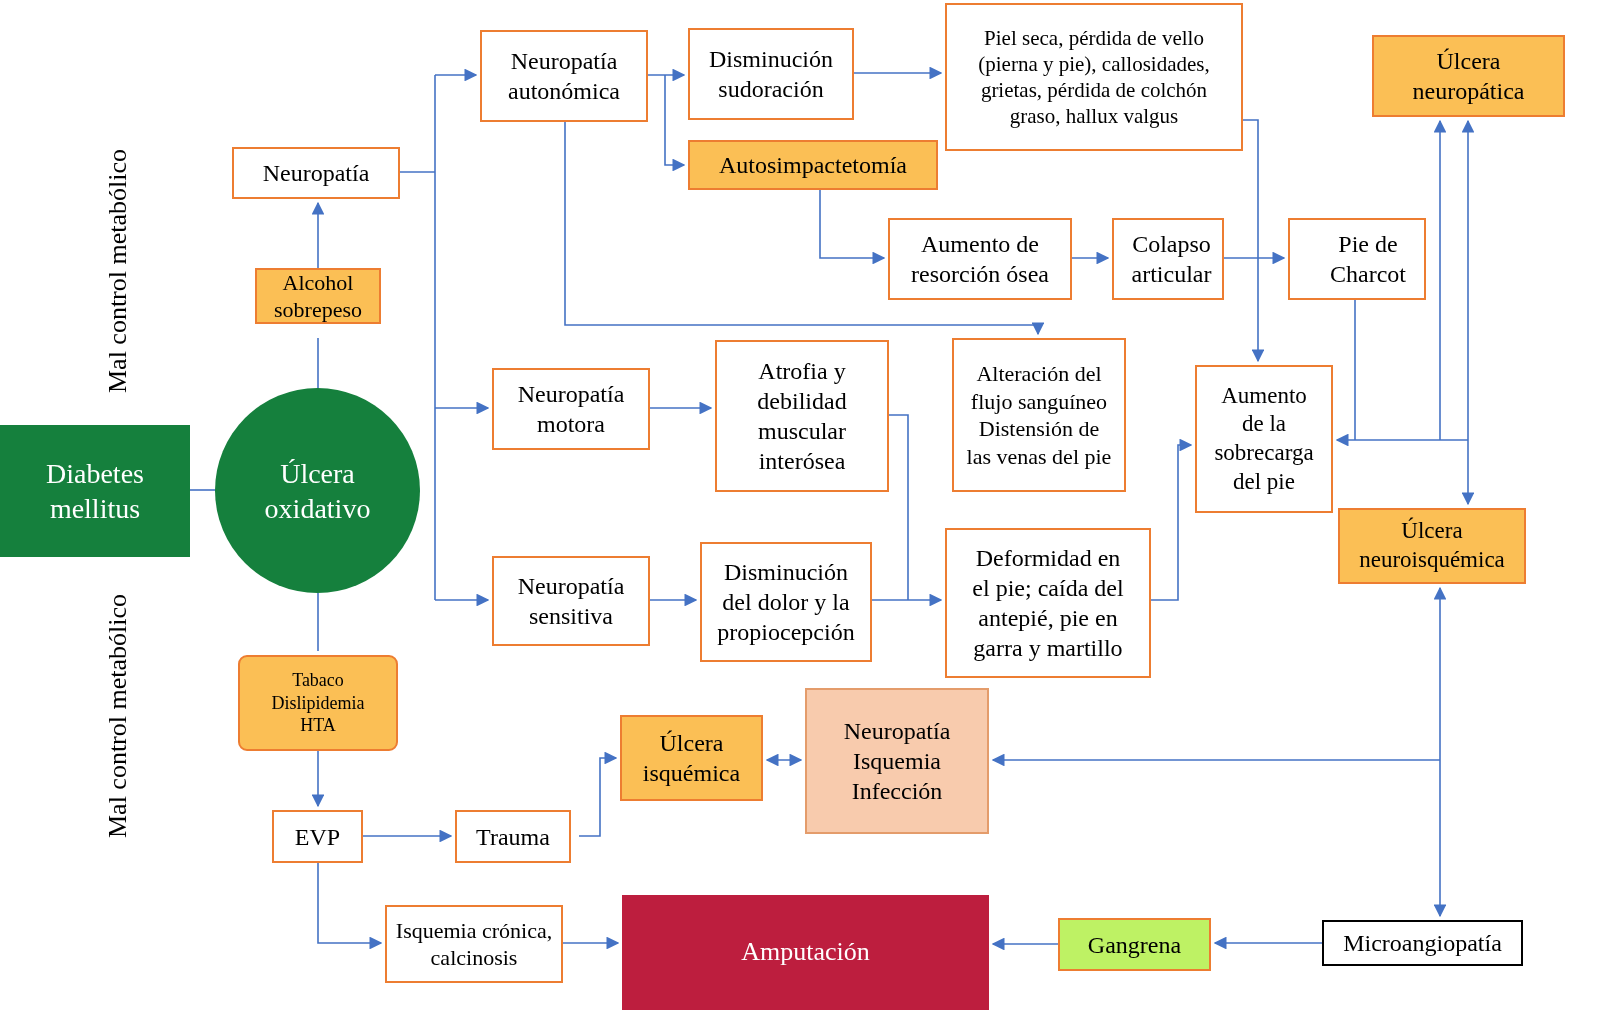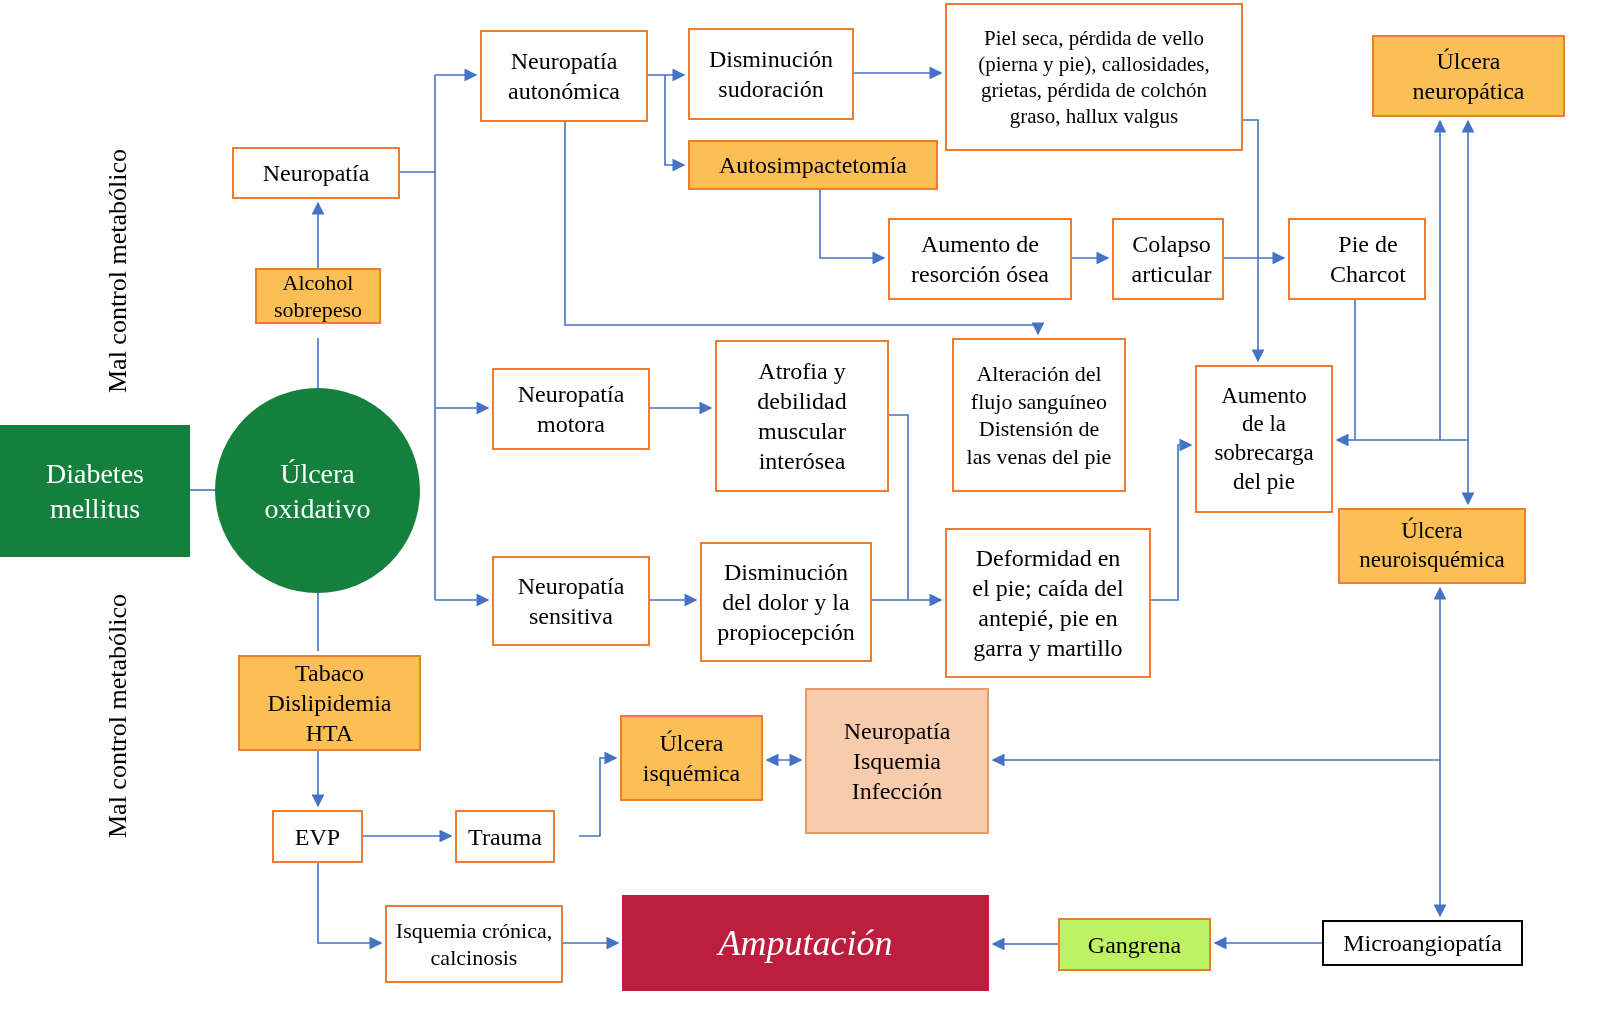--- a/index.html
+++ b/index.html
@@ -43,27 +43,27 @@
   .p-colapso           { left:1112px; top:218px; width:112px; height:82px;padding-left:7px; }
   .p-pie-charcot       { left:1288px; top:218px; width:138px; height:82px;padding-left:22px; }
   .p-neuro-motora      { left:492px;  top:368px; width:158px; height:82px; }
   .p-atrofia           { left:715px;  top:340px; width:174px; height:152px; }
   .p-alteracion-flujo  { left:952px;  top:338px; width:174px; height:154px; font-size:22px; }
   .p-aumento-sobrecarga{ left:1195px; top:365px; width:138px; height:148px; font-size:23px; }
   .p-neuro-sensitiva   { left:492px;  top:556px; width:158px; height:90px; }
   .p-dism-dolor        { left:700px;  top:542px; width:172px; height:120px; }
   .p-deformidad        { left:945px;  top:528px; width:206px; height:150px; }
   .p-ulcera-neuroisq   { left:1338px; top:508px; width:188px; height:76px; font-size:23px; }
-  .p-tabaco            { left:238px;  top:655px; width:183px; height:96px;  font-size:24px; }
+  .p-tabaco            { left:238px;  top:655px; width:160px; height:96px;  font-size:18px;border-radius:9px; }
   .p-evp               { left:272px;  top:810px; width:91px;  height:53px; }
-  .p-trauma            { left:455px;  top:810px; width:100px; height:53px; }
+  .p-trauma            { left:455px;  top:810px; width:116px; height:53px; }
   .p-ulcera-isq        { left:620px;  top:715px; width:143px; height:86px; }
   .p-neuro-isq-inf     { left:805px;  top:688px; width:184px; height:146px; }
   .p-isquemia-cronica  { left:385px;  top:905px; width:178px; height:78px;  font-size:22px; }
-  .p-amputacion        { left:622px;  top:895px; width:367px; height:96px; font-size:36px;font-style:italic; }
+  .p-amputacion        { left:622px;  top:895px; width:367px; height:115px; font-size:26px; }
   .p-gangrena          { left:1058px; top:918px; width:153px; height:53px; }
   .p-microangiopatia   { left:1322px; top:920px; width:201px; height:46px; }
 
   .ln { fill:none; stroke:#4472C4; stroke-width:1.6; }
 </style>
 </head>
 <body>
 
 <div class="stage">
 

